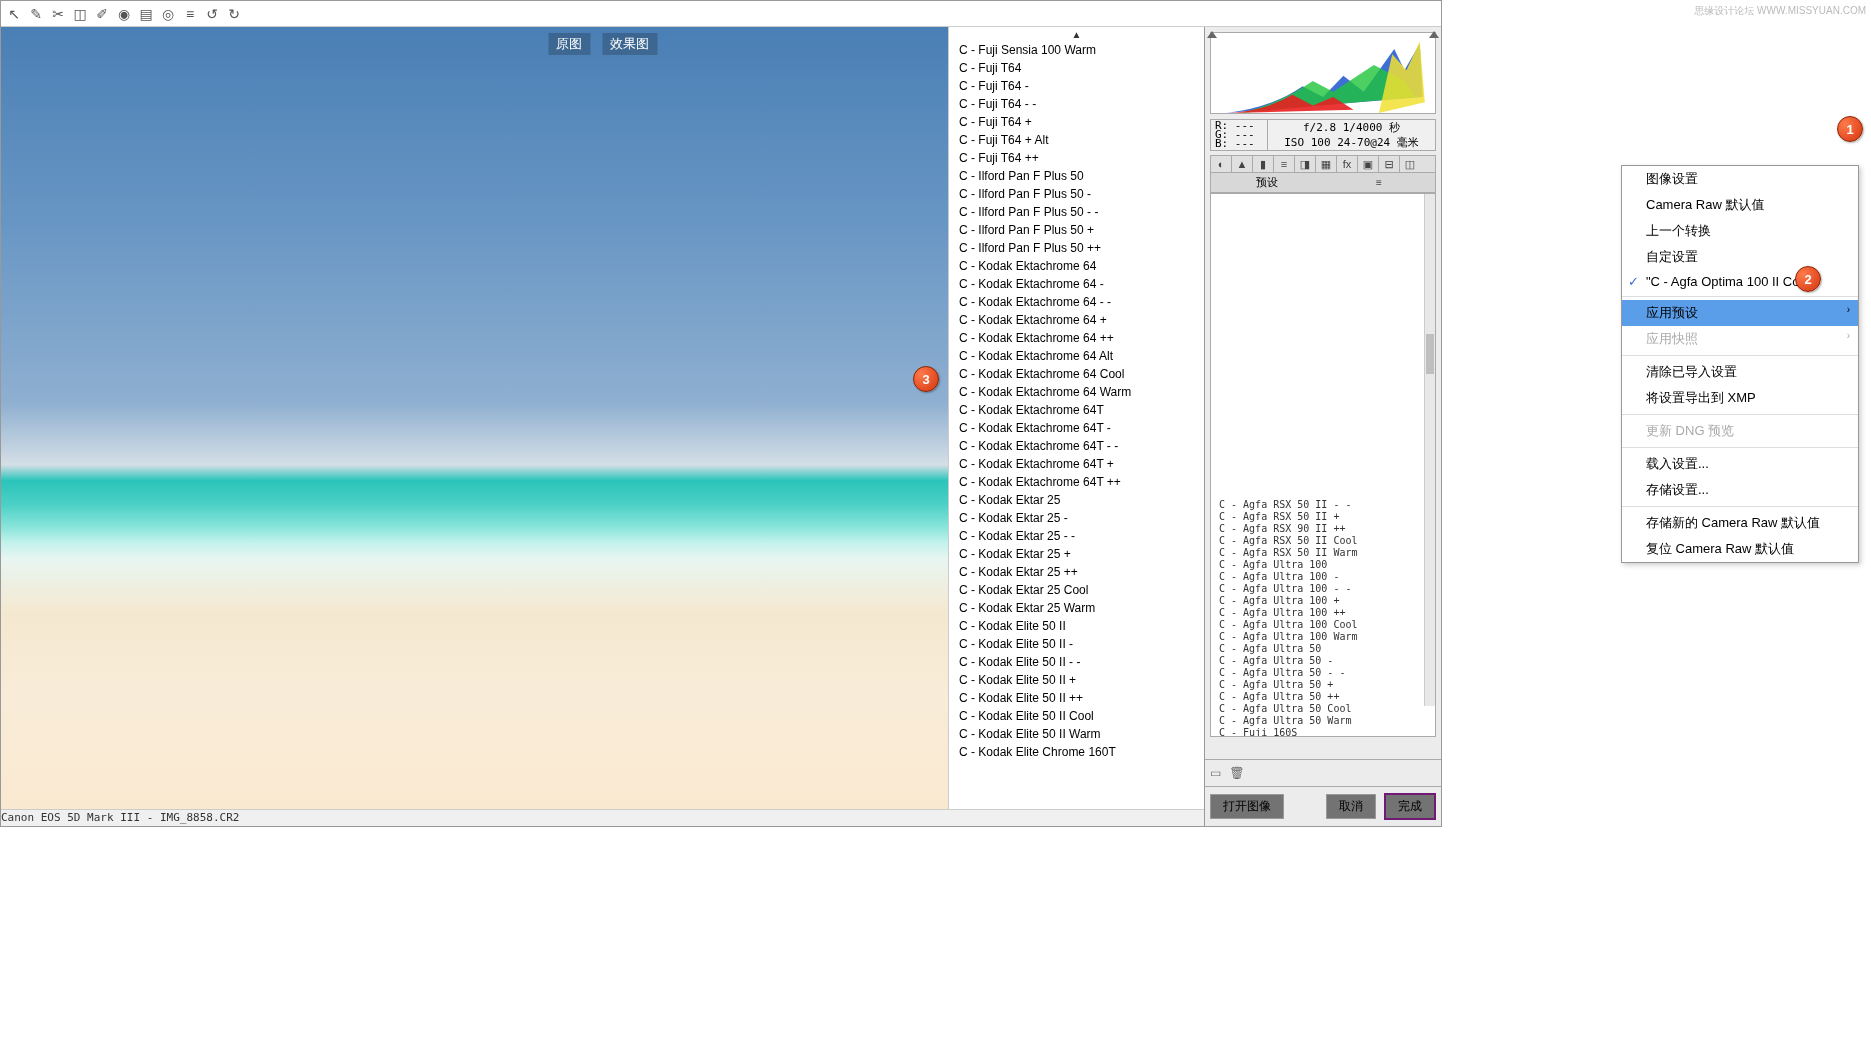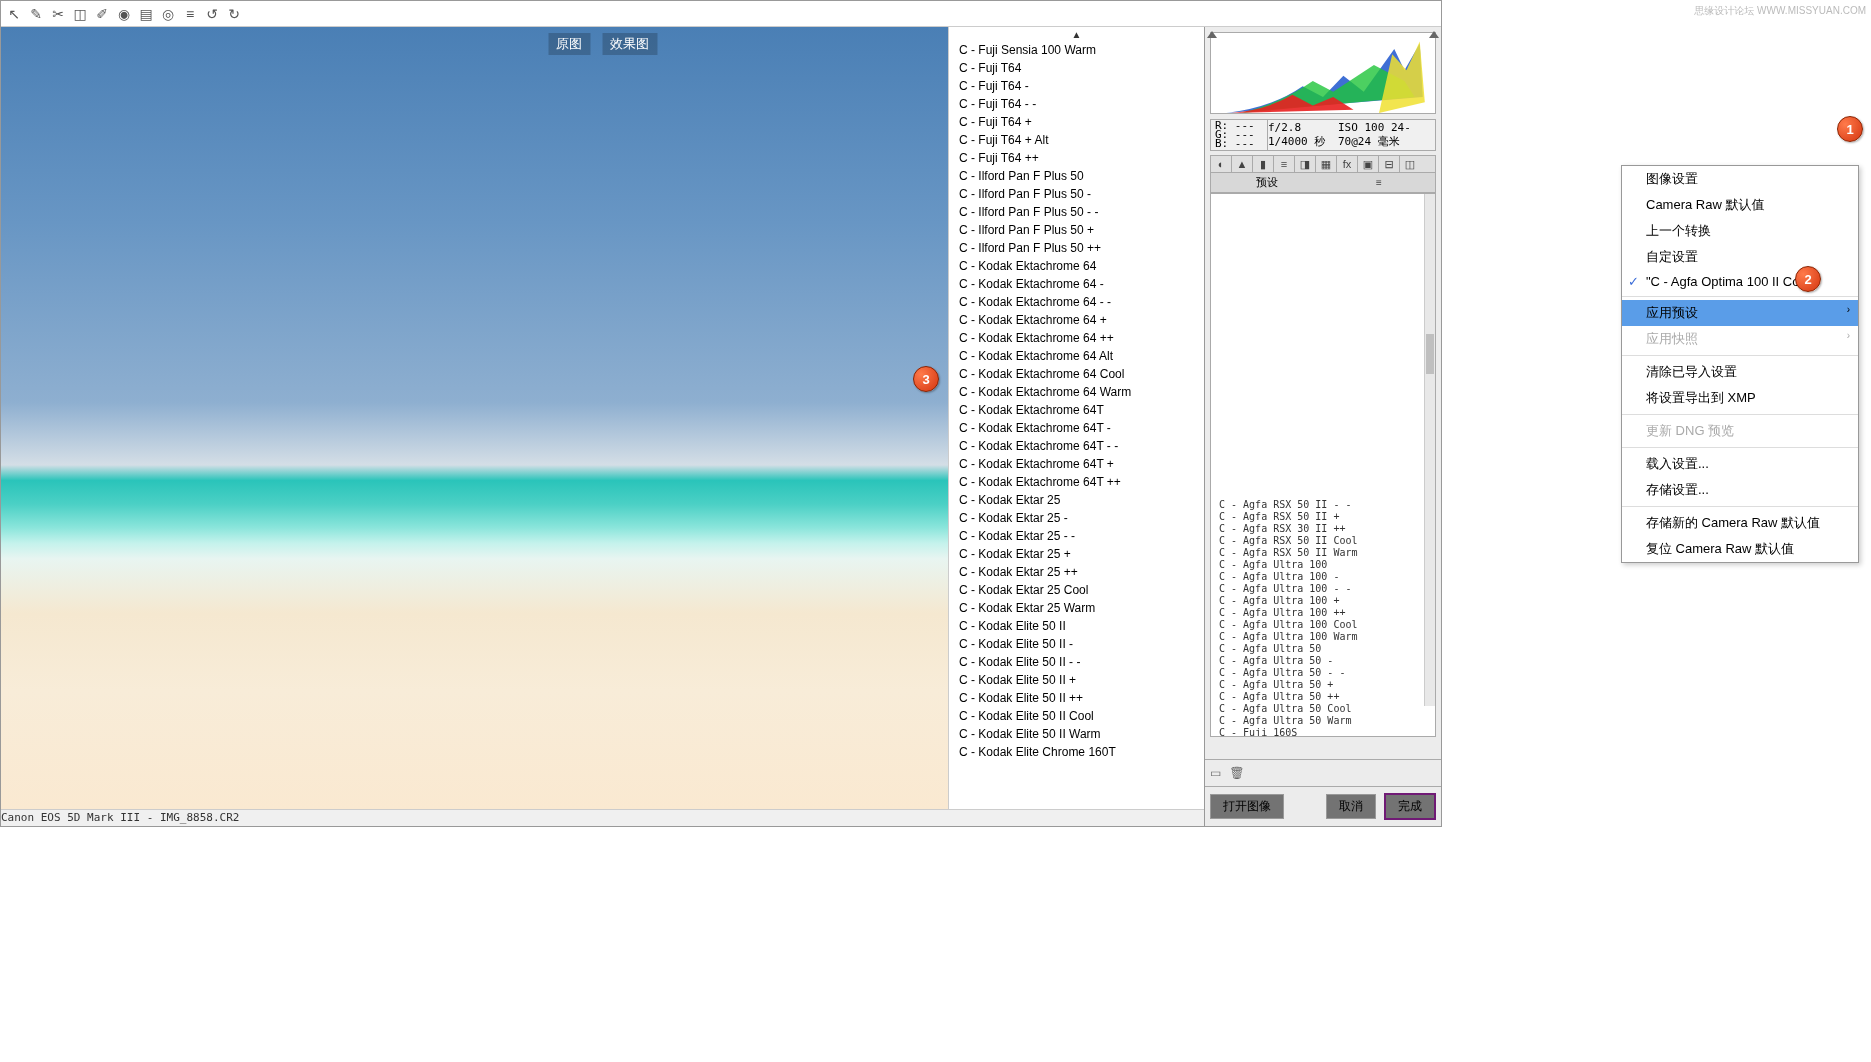--- a/index.html
+++ b/index.html
@@ -17,21 +17,21 @@
 .presetpop .items .pi{padding:2px 10px;font-size:12px;cursor:pointer;white-space:nowrap}
 .statusbar{height:16px;background:#f0f0f0;font-size:11px;color:#333;line-height:16px;font-family:Consolas,monospace}
 .statuslink{color:#3a6cd8;text-decoration:underline}
 .rpanel{width:236px;background:#ececec;display:flex;flex-direction:column;border-left:1px solid #999}
 .histo{height:80px;margin:5px;border:1px solid #aaa;background:#fff;position:relative}
 .histo svg{width:100%;height:100%}
 .tri{position:absolute;top:-2px;width:0;height:0;border-left:5px solid transparent;border-right:5px solid transparent;border-bottom:7px solid #666}
 .tri.l{left:-4px}.tri.r{right:-4px}
 .meta{display:flex;margin:0 5px;border:1px solid #aaa;background:#f0f0f0;font-family:Consolas,monospace;height:30px;font-size:11px}
 .meta .rgb{width:48px;border-right:1px solid #aaa;padding:1px 4px;line-height:9px}
-.meta .exp{flex:1;display:flex;flex-direction:row;align-items:center;justify-content:center;gap:0}
+.meta .exp{flex:1;display:flex;flex-direction:column;align-items:center;justify-content:center;gap:0}
 .tabstrip{display:flex;margin:4px 5px 0;background:#e0e0e0;border:1px solid #aaa}
 .tabstrip .t{width:20px;height:16px;border-right:1px solid #aaa;display:flex;align-items:center;justify-content:center;font-size:11px;color:#444}
 .tabstrip .t:last-child{border:none}
 .presethdr{margin:0 5px;background:#d8d8d8;text-align:center;font-size:11px;padding:2px 0;border:1px solid #aaa;border-top:none;display:flex;align-items:center}
 .presethdr span{flex:1}.presethdr .mb{width:16px;font-size:10px;color:#444}
 .ctxmenu{position:absolute;top:165px;right:12px;width:236px;background:#fff;border:1px solid #999;box-shadow:2px 2px 5px rgba(0,0,0,.2);z-index:100;font-size:13px}
 .ctxmenu .mi{padding:4px 24px;cursor:pointer;position:relative;white-space:nowrap}
 .ctxmenu .mi.hl{background:#5a9de8;color:#000000}
 .ctxmenu .mi.dis{color:#aaa}
 .ctxmenu .sep{height:1px;background:#ddd;margin:3px 0}
@@ -165,21 +165,21 @@
         <span>预设</span>
         <span class="mb">≡</span>
       </div>
 
       <div class="presetlist" id="right-presets">
         <div class="scroller">
             <div class="thumb" style="height:40px;margin-top:140px"></div>
           </div>
       <div class="pl">C - Agfa RSX 50 II - -</div>
           <div class="pl">C - Agfa RSX 50 II +</div>
-          <div class="pl">C - Agfa RSX 30 II ++</div>
+          <div class="pl">C - Agfa RSX 90 II ++</div>
           <div class="pl">C - Agfa RSX 50 II Cool</div>
           <div class="pl">C - Agfa RSX 50 II Warm</div>
           <div class="pl">C - Agfa Ultra 100</div>
           <div class="pl">C - Agfa Ultra 100 -</div>
           <div class="pl">C - Agfa Ultra 100 - -</div>
           <div class="pl">C - Agfa Ultra 100 +</div>
           <div class="pl">C - Agfa Ultra 100 ++</div>
           <div class="pl">C - Agfa Ultra 100 Cool</div>
           <div class="pl">C - Agfa Ultra 100 Warm</div>
           <div class="pl">C - Agfa Ultra 50</div>

